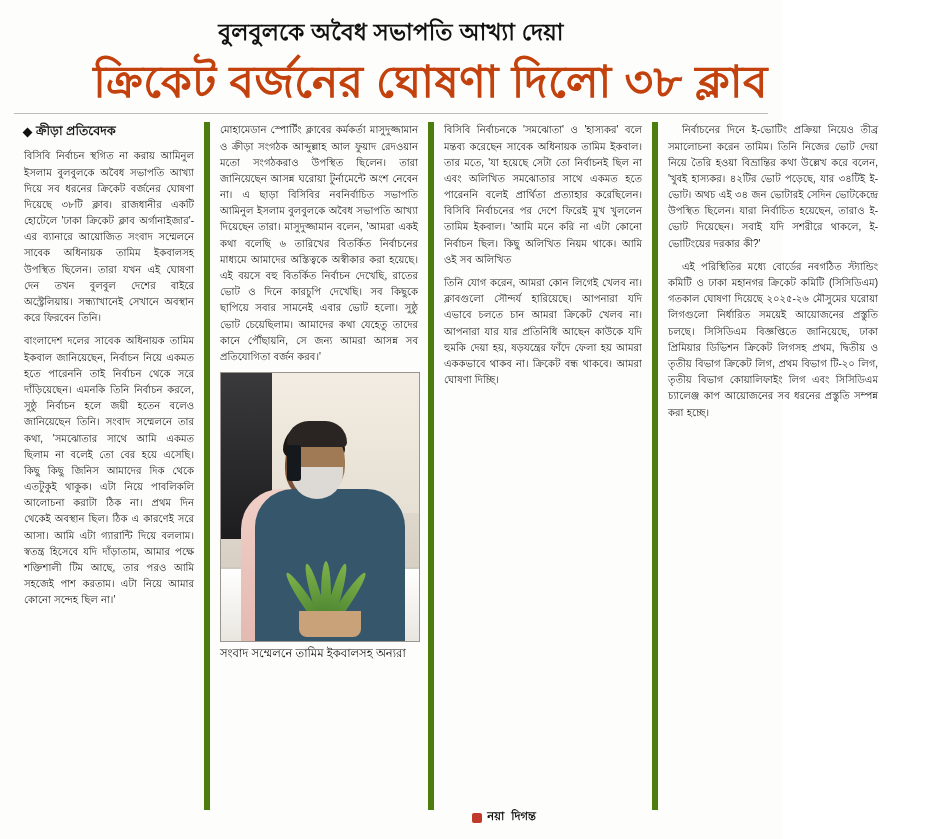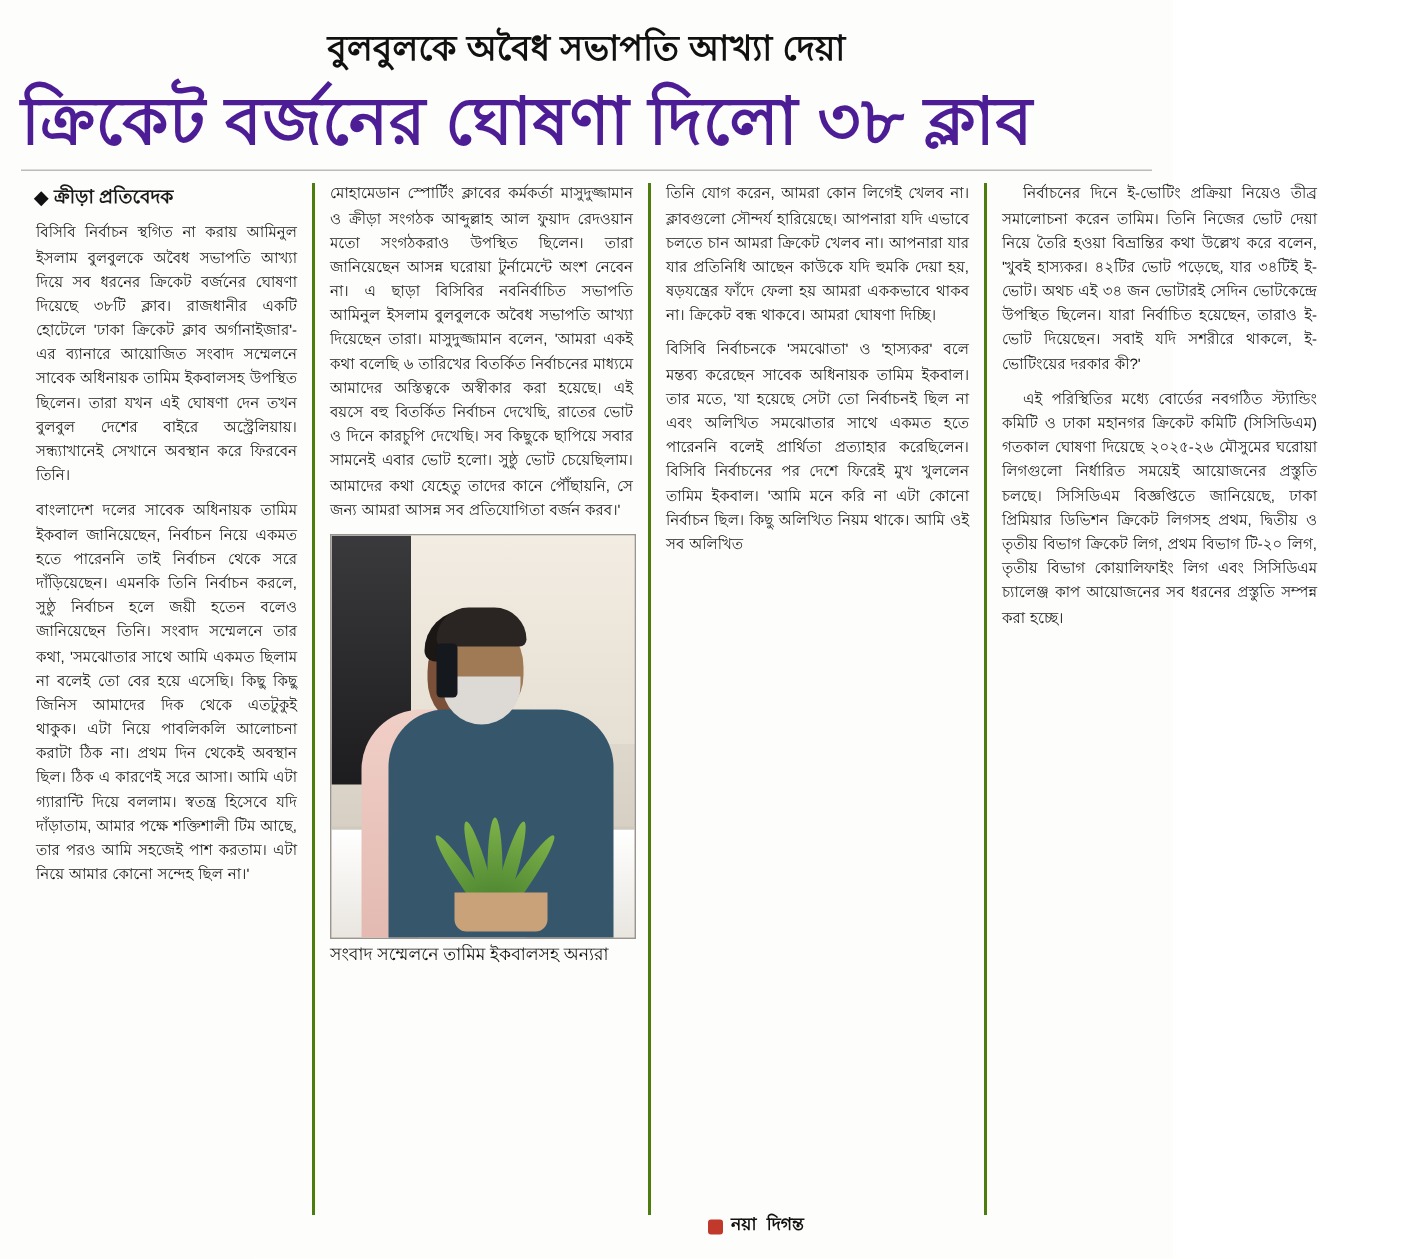--- a/index.html
+++ b/index.html
@@ -27,24 +27,24 @@
   .kicker {
     text-align: center;
     font-size: 23px;
     font-weight: bold;
     letter-spacing: 0.2px;
     color: #111;
     line-height: 1.25;
     margin: 10px 0 2px 0;
   }
   .headline {
-    text-align: left;
+    text-align: right;
     font-size: 44px;
     font-weight: bold;
-    color: #4c1d95;
+    color: #c2410c;
     line-height: 1.15;
     margin: 10px 0 6px 0;
     letter-spacing: 0.5px;
   }
   .rule {
     border: 0;
     border-top: 1px solid #bbb;
     margin: 6px 0 8px 0;
   }
 
@@ -52,21 +52,21 @@
   .cols {
     display: flex;
     gap: 0;
     height: 688px;
   }
   .col {
     position: relative;
     box-sizing: border-box;
     padding: 0 10px;
     flex: 1 1 0;
-    border-right: 2px solid #4d7c0f;
+    border-right: 6px solid #4d7c0f;
   }
   .col:last-child { border-right: none; }
   .col.c1 { flex: 0 0 196px; }
   .col.c2 { flex: 0 0 224px; }
   .col.c3 { flex: 0 0 224px; }
   .col.c4 { flex: 0 0 230px; }
 
   .byline {
     font-size: 12.5px;
     font-weight: bold;
@@ -264,22 +264,22 @@
             <div class="leaf" style="transform:rotate(16deg)"></div>
             <div class="leaf" style="transform:rotate(34deg)"></div>
             <div class="pot"></div>
           </div>
         </div>
         <div class="caption">সংবাদ সম্মেলনে তামিম ইকবালসহ অন্যরা</div>
       </div>
     </div>
 
     <div class="col c3">
+      <p class="para">বিসিবি নির্বাচনকে 'সমঝোতা' ও 'হাস্যকর' বলে মন্তব্য করেছেন সাবেক অধিনায়ক তামিম ইকবাল। তার মতে, 'যা হয়েছে সেটা তো নির্বাচনই ছিল না এবং অলিখিত সমঝোতার সাথে একমত হতে পারেননি বলেই প্রার্থিতা প্রত্যাহার করেছিলেন। বিসিবি নির্বাচনের পর দেশে ফিরেই মুখ খুললেন তামিম ইকবাল। 'আমি মনে করি না এটা কোনো নির্বাচন ছিল। কিছু অলিখিত নিয়ম থাকে। আমি ওই সব অলিখিত</p>
       <p class="para">তিনি যোগ করেন, আমরা কোন লিগেই খেলব না। ক্লাবগুলো সৌন্দর্য হারিয়েছে। আপনারা যদি এভাবে চলতে চান আমরা ক্রিকেট খেলব না। আপনারা যার যার প্রতিনিধি আছেন কাউকে যদি হুমকি দেয়া হয়, ষড়যন্ত্রের ফাঁদে ফেলা হয় আমরা এককভাবে থাকব না। ক্রিকেট বন্ধ থাকবে। আমরা ঘোষণা দিচ্ছি।</p>
-      <p class="para">বিসিবি নির্বাচনকে 'সমঝোতা' ও 'হাস্যকর' বলে মন্তব্য করেছেন সাবেক অধিনায়ক তামিম ইকবাল। তার মতে, 'যা হয়েছে সেটা তো নির্বাচনই ছিল না এবং অলিখিত সমঝোতার সাথে একমত হতে পারেননি বলেই প্রার্থিতা প্রত্যাহার করেছিলেন। বিসিবি নির্বাচনের পর দেশে ফিরেই মুখ খুললেন তামিম ইকবাল। 'আমি মনে করি না এটা কোনো নির্বাচন ছিল। কিছু অলিখিত নিয়ম থাকে। আমি ওই সব অলিখিত</p>
     </div>
 
     <div class="col c4">
       <p class="para indent">নির্বাচনের দিনে ই-ভোটিং প্রক্রিয়া নিয়েও তীব্র সমালোচনা করেন তামিম। তিনি নিজের ভোট দেয়া নিয়ে তৈরি হওয়া বিভ্রান্তির কথা উল্লেখ করে বলেন, 'খুবই হাস্যকর। ৪২টির ভোট পড়েছে, যার ৩৪টিই ই-ভোট। অথচ এই ৩৪ জন ভোটারই সেদিন ভোটকেন্দ্রে উপস্থিত ছিলেন। যারা নির্বাচিত হয়েছেন, তারাও ই-ভোট দিয়েছেন। সবাই যদি সশরীরে থাকলে, ই-ভোটিংয়ের দরকার কী?'</p>
       <p class="para indent">এই পরিস্থিতির মধ্যে বোর্ডের নবগঠিত স্ট্যান্ডিং কমিটি ও ঢাকা মহানগর ক্রিকেট কমিটি (সিসিডিএম) গতকাল ঘোষণা দিয়েছে ২০২৫-২৬ মৌসুমের ঘরোয়া লিগগুলো নির্ধারিত সময়েই আয়োজনের প্রস্তুতি চলছে। সিসিডিএম বিজ্ঞপ্তিতে জানিয়েছে, ঢাকা প্রিমিয়ার ডিভিশন ক্রিকেট লিগসহ প্রথম, দ্বিতীয় ও তৃতীয় বিভাগ ক্রিকেট লিগ, প্রথম বিভাগ টি-২০ লিগ, তৃতীয় বিভাগ কোয়ালিফাইং লিগ এবং সিসিডিএম চ্যালেঞ্জ কাপ আয়োজনের সব ধরনের প্রস্তুতি সম্পন্ন করা হচ্ছে।</p>
     </div>
 
   </div>
 
   <div class="footer-logo">

